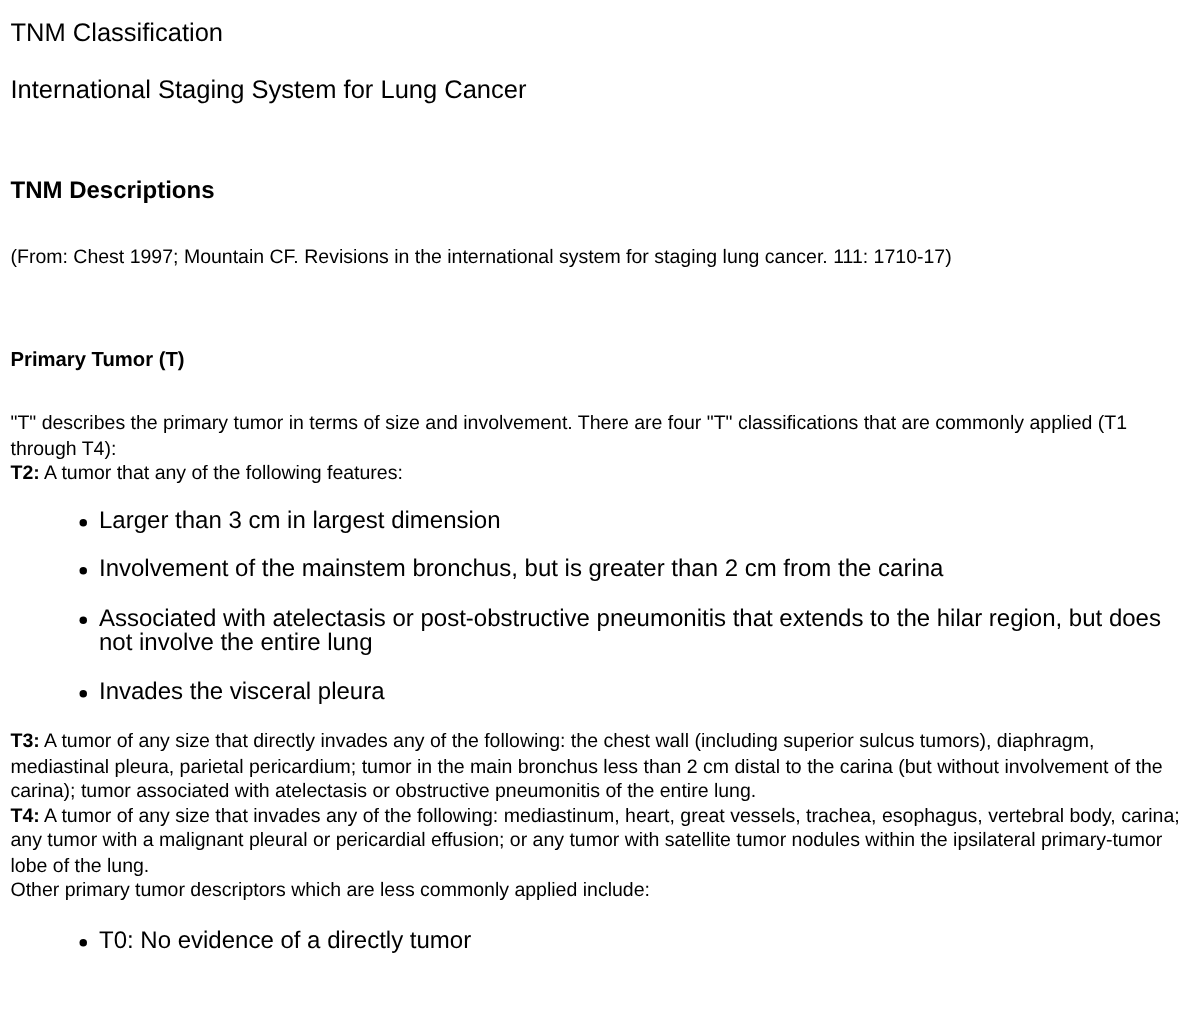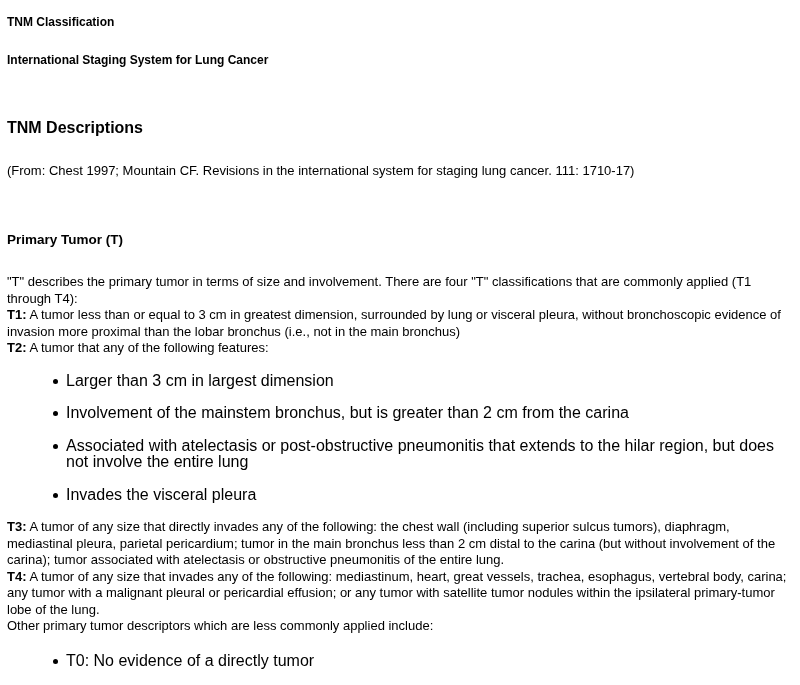--- a/index.html
+++ b/index.html
@@ -22,22 +22,22 @@
     height: 685px;
     padding: 0;
     box-sizing: border-box;
   }
   .doc-inner {
     padding: 7px 5px 0 7px;
   }
 
   
   .h-top {
-    font-size: 12px;
-    font-weight: bold;
+    font-size: 17px;
+    font-weight: normal;
     line-height: 16px;
     margin: 0;
     padding: 0;
   }
   .h-top.first { margin-top: 7px; }
   .h-top.second { margin-top: 22px; }
 
   .h-center {
     font-size: 16px;
     font-weight: bold;
@@ -117,23 +117,20 @@
     <h2 class="h-top second">International Staging System for Lung Cancer</h2>
 
     <h2 class="h-center">TNM Descriptions</h2>
 
     <p class="citation">(From: Chest 1997; Mountain CF. Revisions in the international system for staging lung cancer. 111: 1710-17)</p>
 
     <h3 class="h-section">Primary Tumor (T)</h3>
 
     <p class="para lead wrap-800">"T" describes the primary tumor in terms of size and involvement. There are four "T" classifications that are commonly applied (T1 through T4):</p>
 
-    <p class="para tight wrap-800">
-      <span class="lbl">T1:</span><span> A tumor less than or equal to 3 cm in greatest dimension, surrounded by lung or visceral pleura, without bronchoscopic evidence of invasion more proximal than the lobar bronchus (i.e., not in the main bronchus)</span>
-    </p>
 
     <p class="para tight wrap-800">
       <span class="lbl">T2:</span><span> A tumor that any of the following features:</span>
     </p>
 
     <ul class="bullets gap-before">
       <li>Larger than 3 cm in largest dimension</li>
       <li>Involvement of  the mainstem bronchus, but is greater than 2 cm from the carina</li>
       <li>Associated with atelectasis or post-obstructive pneumonitis that extends to the hilar region, but does not involve the entire lung</li>
       <li>Invades the visceral pleura</li>

